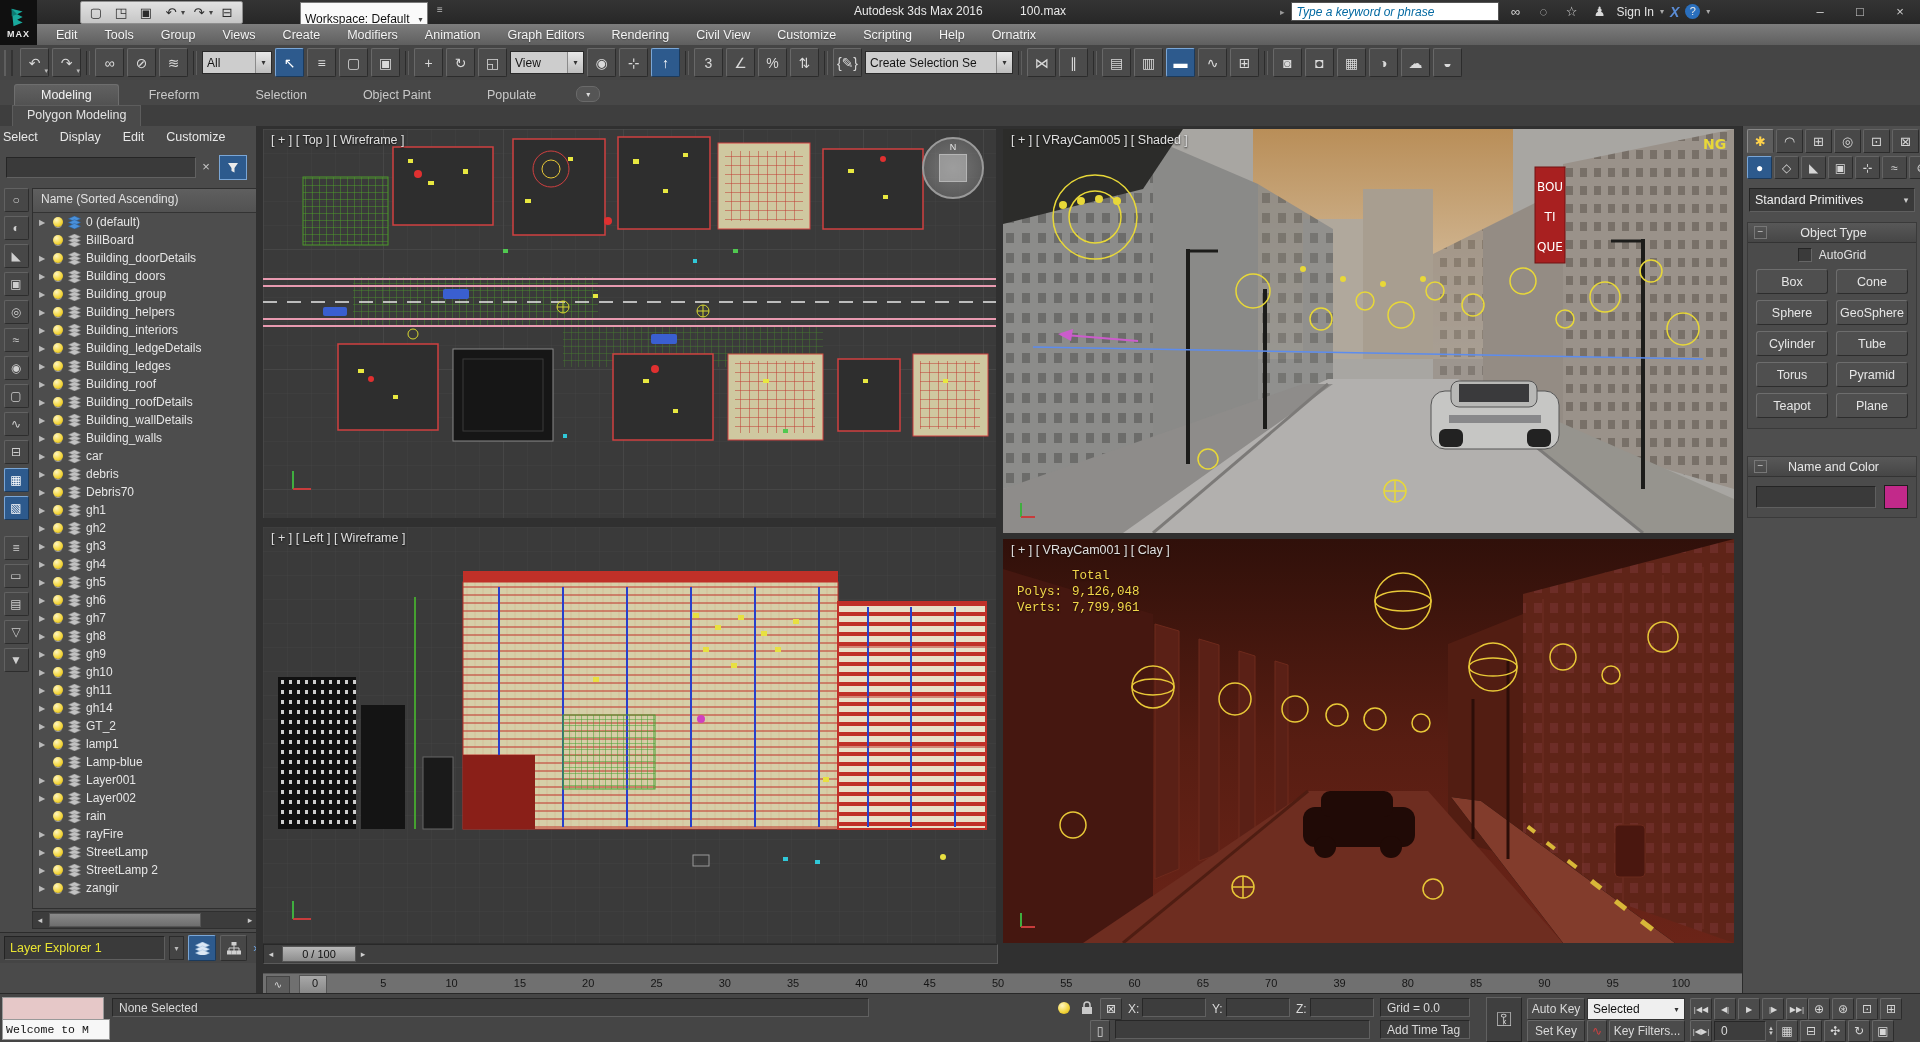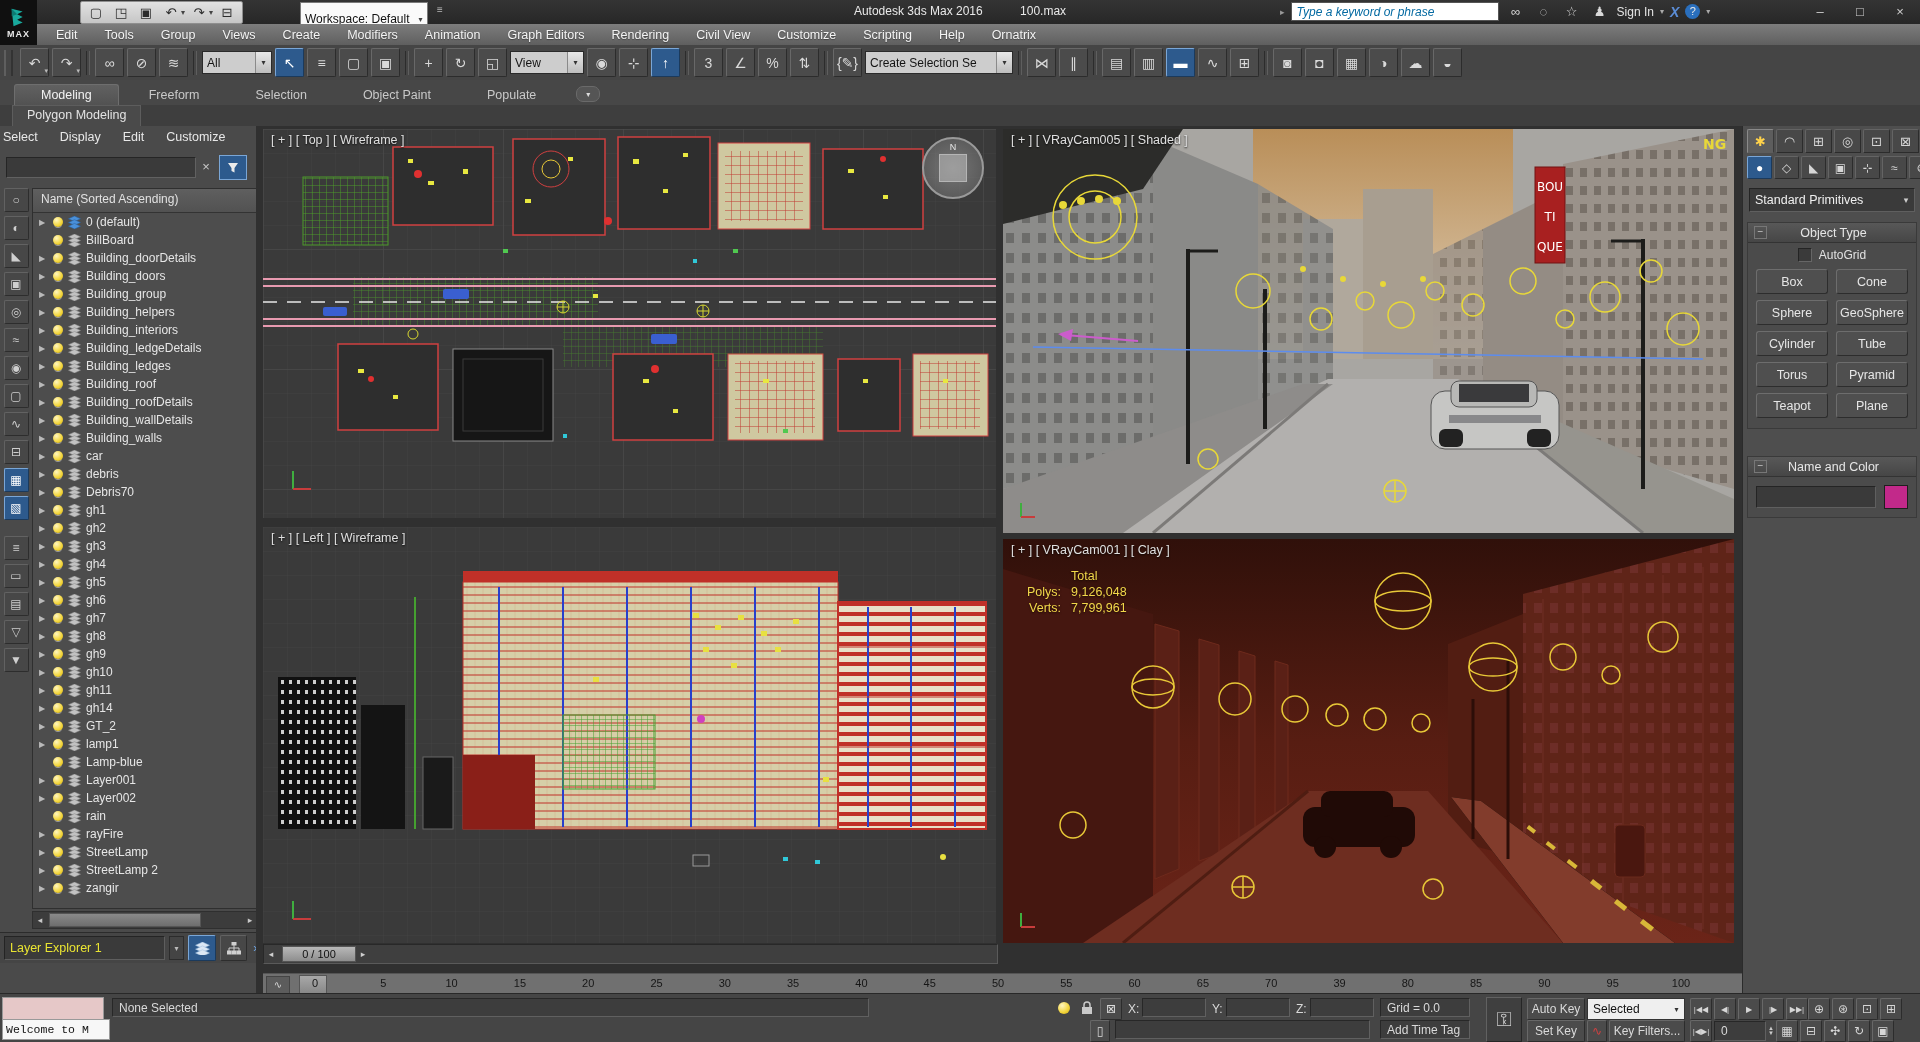--- a/index.html
+++ b/index.html
@@ -73,21 +73,21 @@
   .chev{color:#6fa3e0;font-size:12px;margin-left:2px;}
   
   .vparea{left:256px;top:126px;width:1486px;height:867px;background:#303030;}
   .vp{position:absolute;overflow:hidden;background:#383838;}
   .vp svg{position:absolute;left:0;top:0;}
   .vplabel{position:absolute;left:8px;top:4px;color:#e0e0e0;font-size:12.5px;text-shadow:0 1px 2px rgba(0,0,0,.8);z-index:3;}
   .vp.active{outline:2px solid #c7a40b;outline-offset:-2px;}
   .viewcube{position:absolute;right:12px;top:8px;width:58px;height:58px;border-radius:50%;background:radial-gradient(circle,rgba(150,150,150,.65),rgba(110,110,110,.45));border:2px solid #9a9a9a;z-index:3;}
   .viewcube .ncell{position:absolute;left:50%;top:3px;transform:translateX(-50%);color:#e8e8e8;font-size:9px;}
   .viewcube .inner{position:absolute;left:50%;top:50%;width:26px;height:26px;transform:translate(-50%,-50%);background:rgba(190,190,190,.55);border:1px solid #b5b5b5;}
-  .stats{position:absolute;left:24px;top:30px;z-index:3;color:#f2d84a;font-size:12.5px;display:grid;grid-template-columns:auto auto;column-gap:10px;row-gap:2px;text-shadow:0 1px 2px rgba(0,0,0,.6);}
+  .stats{position:absolute;left:14px;top:30px;z-index:3;color:#f2d84a;font-size:12.5px;display:grid;grid-template-columns:auto auto;column-gap:10px;row-gap:2px;text-shadow:0 1px 2px rgba(0,0,0,.6);font-family:Liberation Mono, monospace;}
   .stats .lab{text-align:right;}
   
   .cmdpanel{left:1742px;top:126px;width:178px;height:867px;background:#4e4e4e;border-left:1px solid #2b2b2b;}
   .cptabs{left:4px;top:3px;display:flex;gap:2px;}
   .cptab{width:25px;height:22px;background:#484848;border:1px solid;border-color:#646464 #2c2c2c #2c2c2c #646464;display:flex;align-items:center;justify-content:center;color:#d6d6d6;font-size:13px;border-radius:2px 2px 0 0;}
   .cptab.on{background:#5d5d5d;border-color:#8a8a8a #3a3a3a #5d5d5d #8a8a8a;color:#ffd24a;}
   .cpcats{left:4px;top:30px;display:flex;gap:2px;}
   .cpcat{width:23px;height:21px;background:#484848;border:1px solid;border-color:#646464 #2c2c2c #2c2c2c #646464;display:flex;align-items:center;justify-content:center;color:#d6d6d6;font-size:12px;border-radius:2px;}
   .cpcat.on{background:#2d5a8d;border-color:#7aa6d6 #1b3a5c #1b3a5c #7aa6d6;color:#fff;}
   .cpcombo{left:6px;top:62px;width:164px;height:22px;background:#3a3a3a;border:1px solid;border-color:#242424 #5f5f5f #5f5f5f #242424;color:#efefef;display:flex;align-items:center;font-size:12.5px;}

